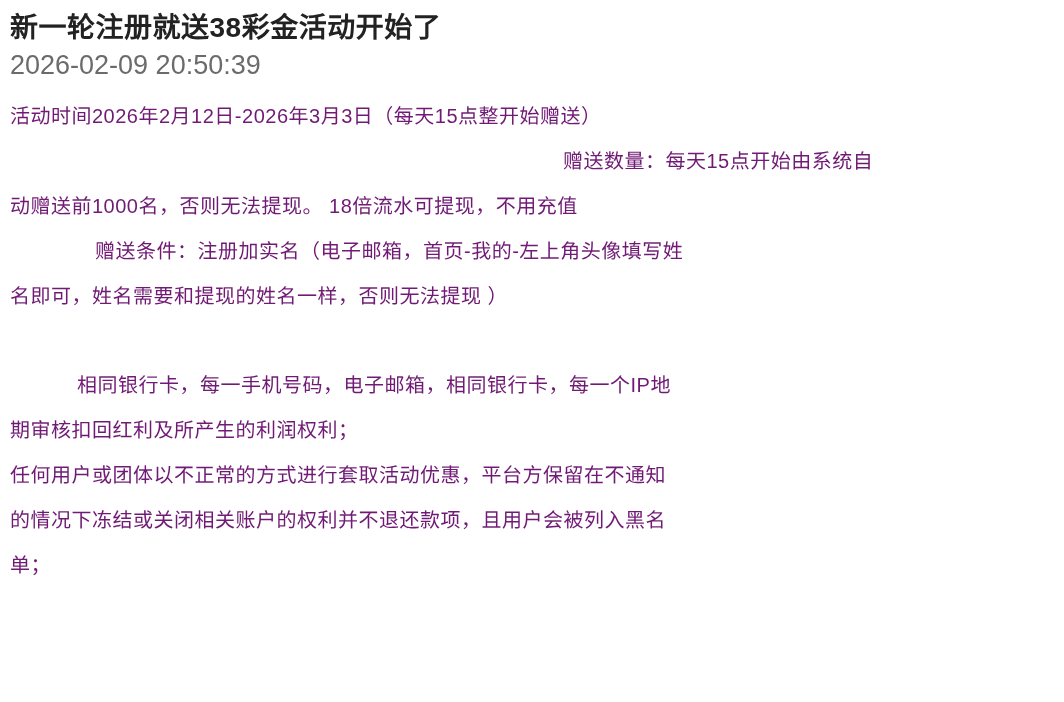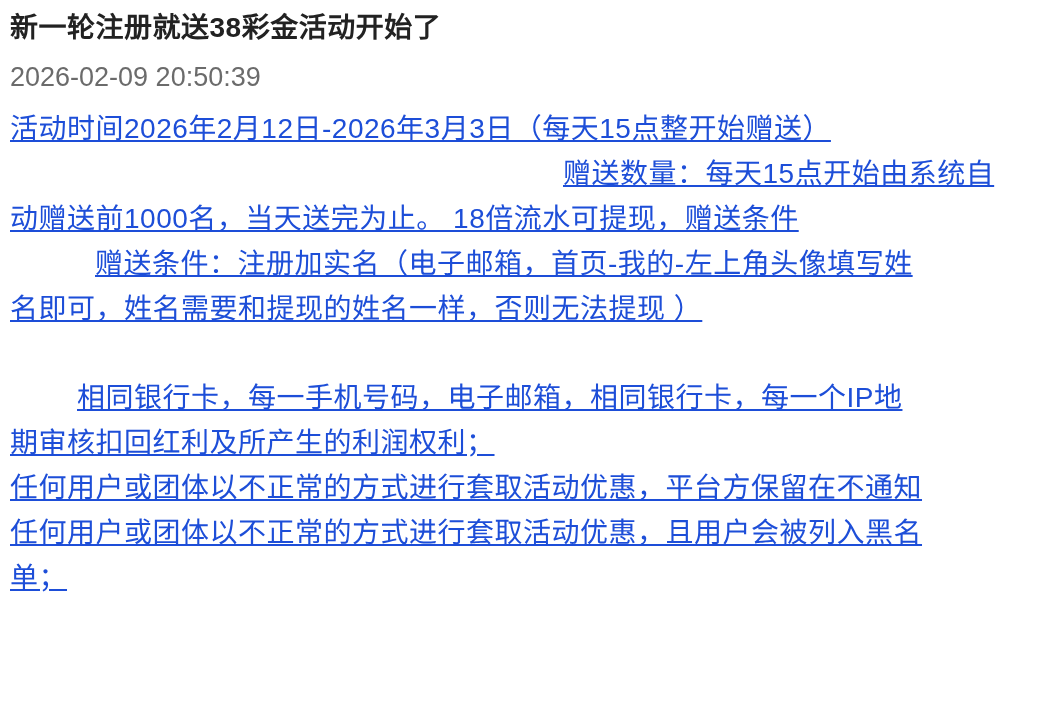--- a/index.html
+++ b/index.html
@@ -17,32 +17,30 @@
   }
   .title {
     font-size: 28px;
     font-weight: 700;
     color: #222222;
     line-height: 44px;
     white-space: nowrap;
     letter-spacing: 0.5px;
   }
   .timestamp {
-    margin-top: 12px;
     font-size: 27px;
     font-weight: 400;
     color: #6b6b6b;
     line-height: 30px;
     white-space: nowrap;
   }
   .article {
     margin-top: 14px;
-    font-size: 28px;
-    color: #1d4ed8;
-    text-decoration: underline;
+    font-size: 20px;
+    color: #701a75;
   }
   .line {
     height: 45px;
     line-height: 45px;
     white-space: nowrap;
     letter-spacing: 0.5px;
   }
   .indent-quantity { padding-left: 553px; }
   .indent-condition { padding-left: 85px; }
   .indent-player { padding-left: 67px; }
@@ -53,26 +51,26 @@
 
 <div class="page">
 
   <div class="title">新一轮注册就送38彩金活动开始了</div>
 
   <div class="timestamp">2026-02-09 20:50:39</div>
 
   <div class="article">
     <div class="line">活动时间2026年2月12日-2026年3月3日（每天15点整开始赠送）</div>
     <div class="line indent-quantity">赠送数量：每天15点开始由系统自</div>
-    <div class="line">动赠送前1000名，当天送完为止。 18倍流水可提现，赠送条件</div>
+    <div class="line">动赠送前1000名，否则无法提现。 18倍流水可提现，不用充值</div>
     <div class="line indent-condition">赠送条件：注册加实名（电子邮箱，首页-我的-左上角头像填写姓</div>
     <div class="line">名即可，姓名需要和提现的姓名一样，否则无法提现 ）</div>
 
     <div class="paragraph-gap"></div>
 
     <div class="line indent-player">相同银行卡，每一手机号码，电子邮箱，相同银行卡，每一个IP地</div>
     <div class="line">期审核扣回红利及所产生的利润权利；</div>
     <div class="line">任何用户或团体以不正常的方式进行套取活动优惠，平台方保留在不通知</div>
-    <div class="line">任何用户或团体以不正常的方式进行套取活动优惠，且用户会被列入黑名</div>
+    <div class="line">的情况下冻结或关闭相关账户的权利并不退还款项，且用户会被列入黑名</div>
     <div class="line">单；</div>
   </div>
 
 </div>
 
 </body></html>

